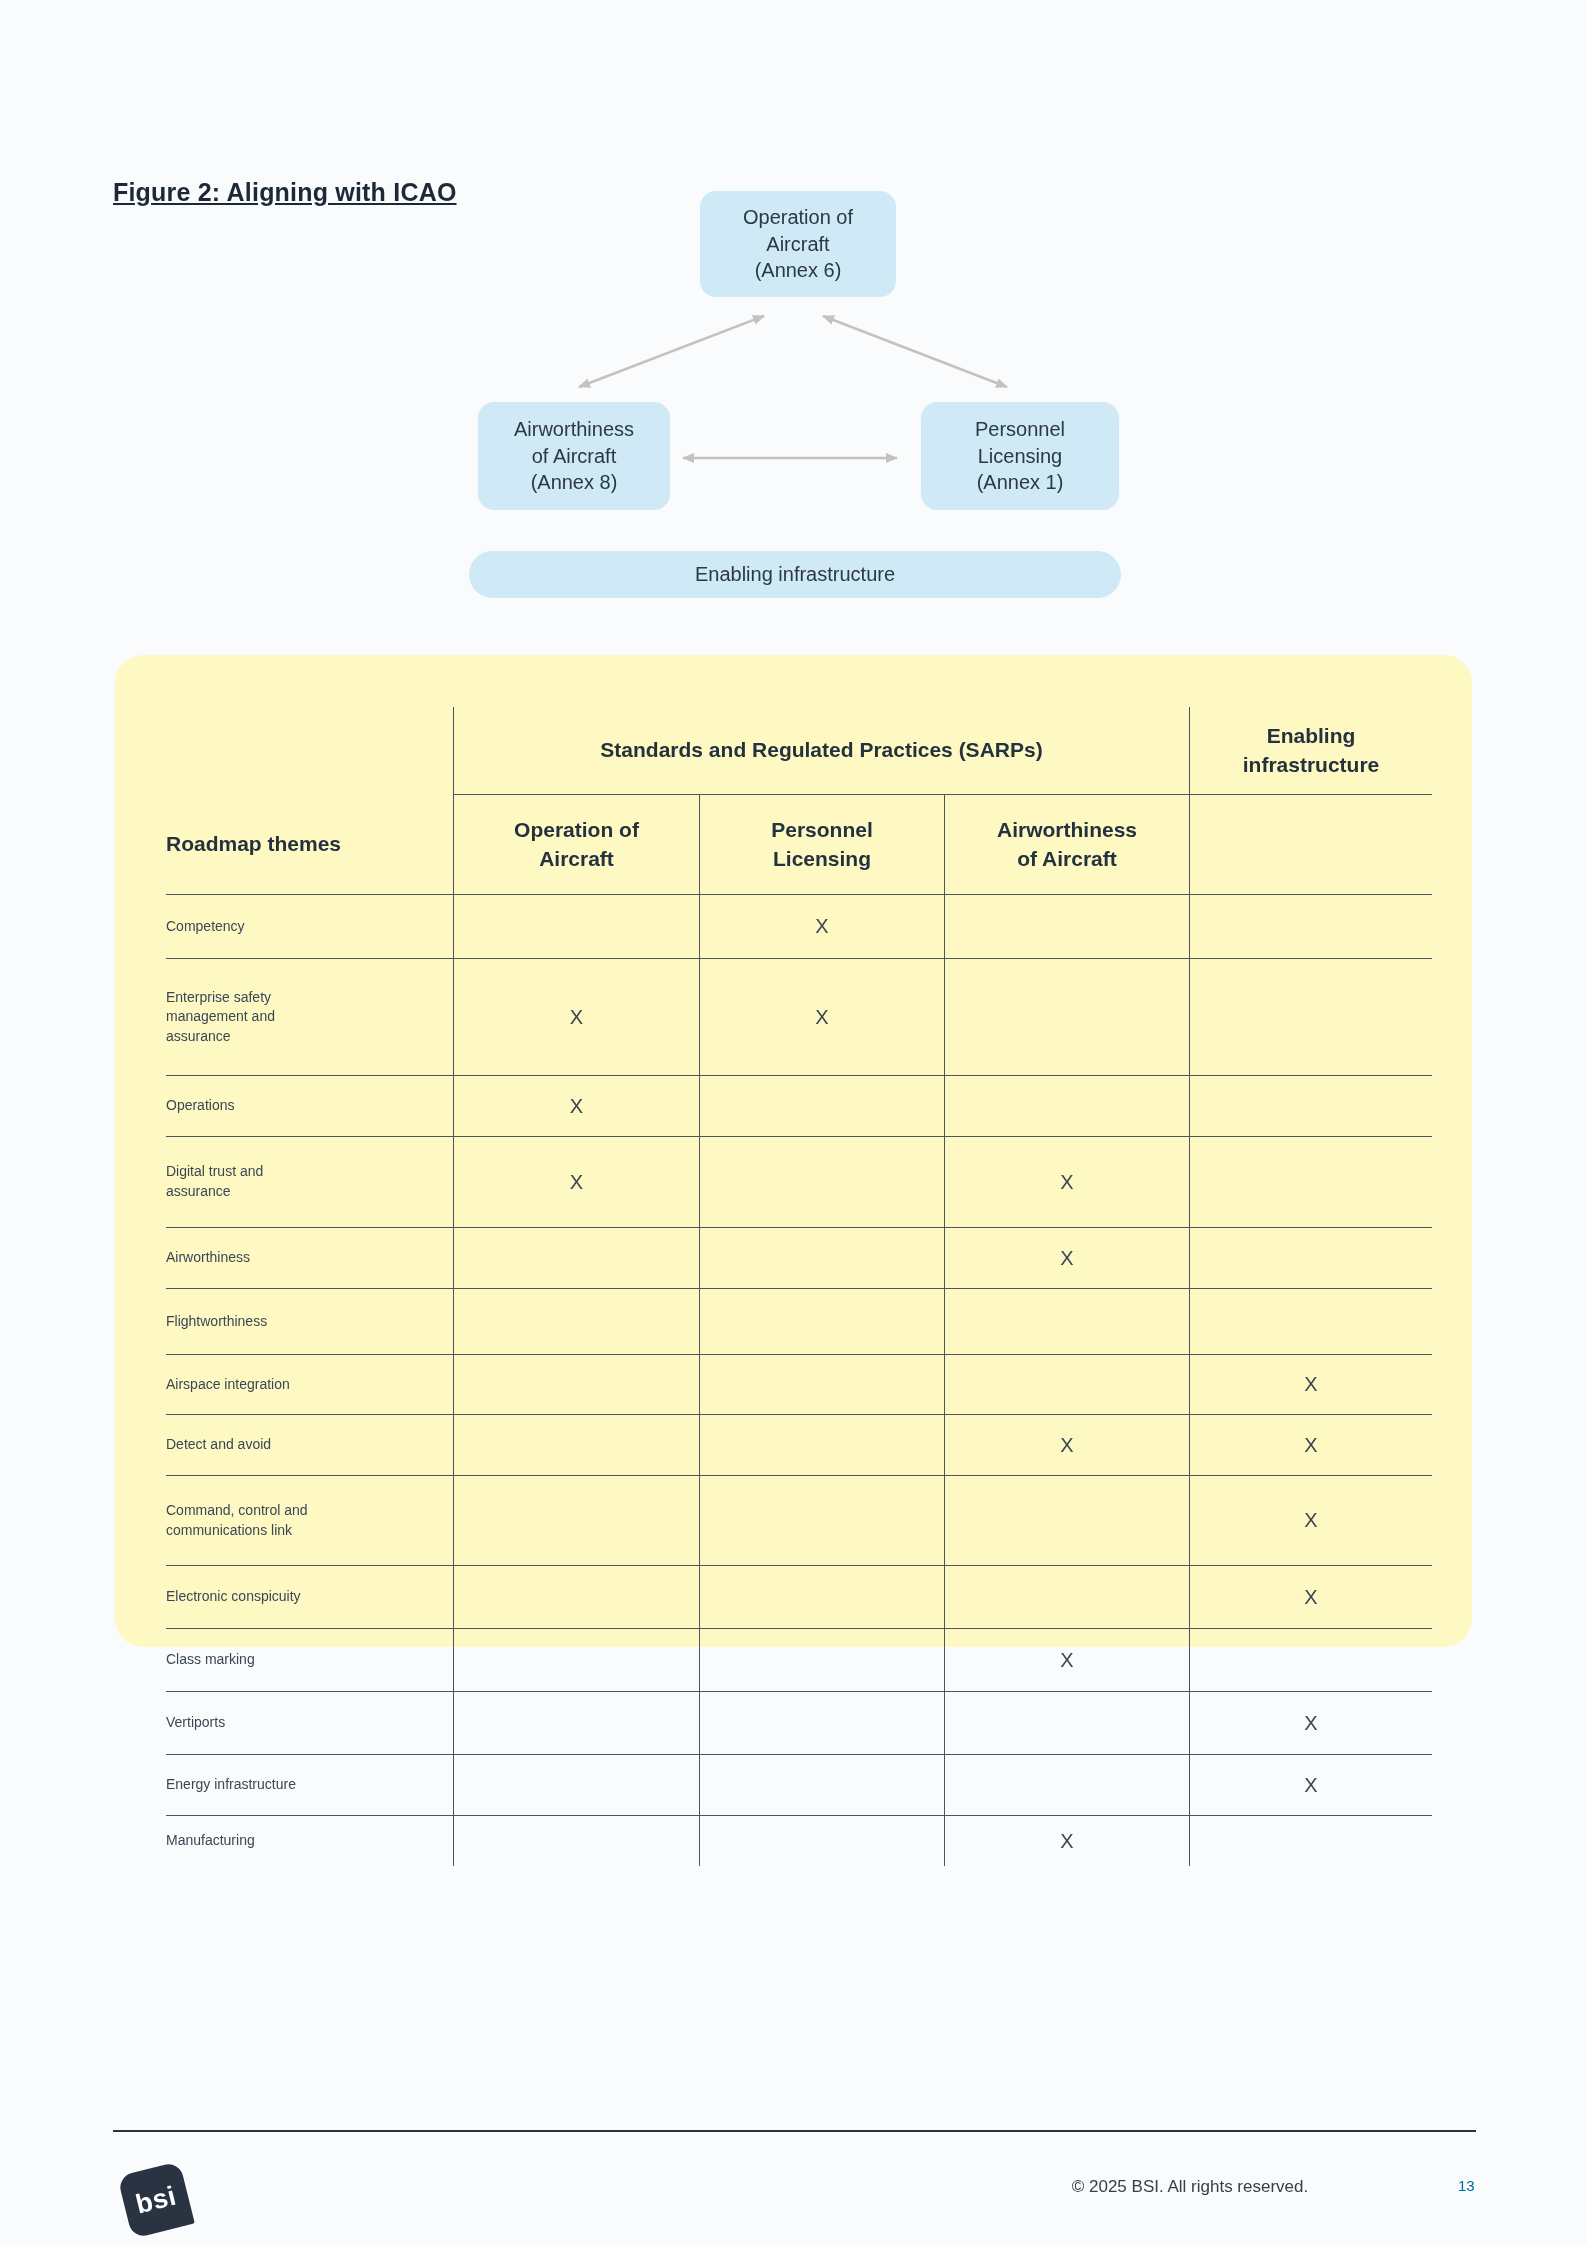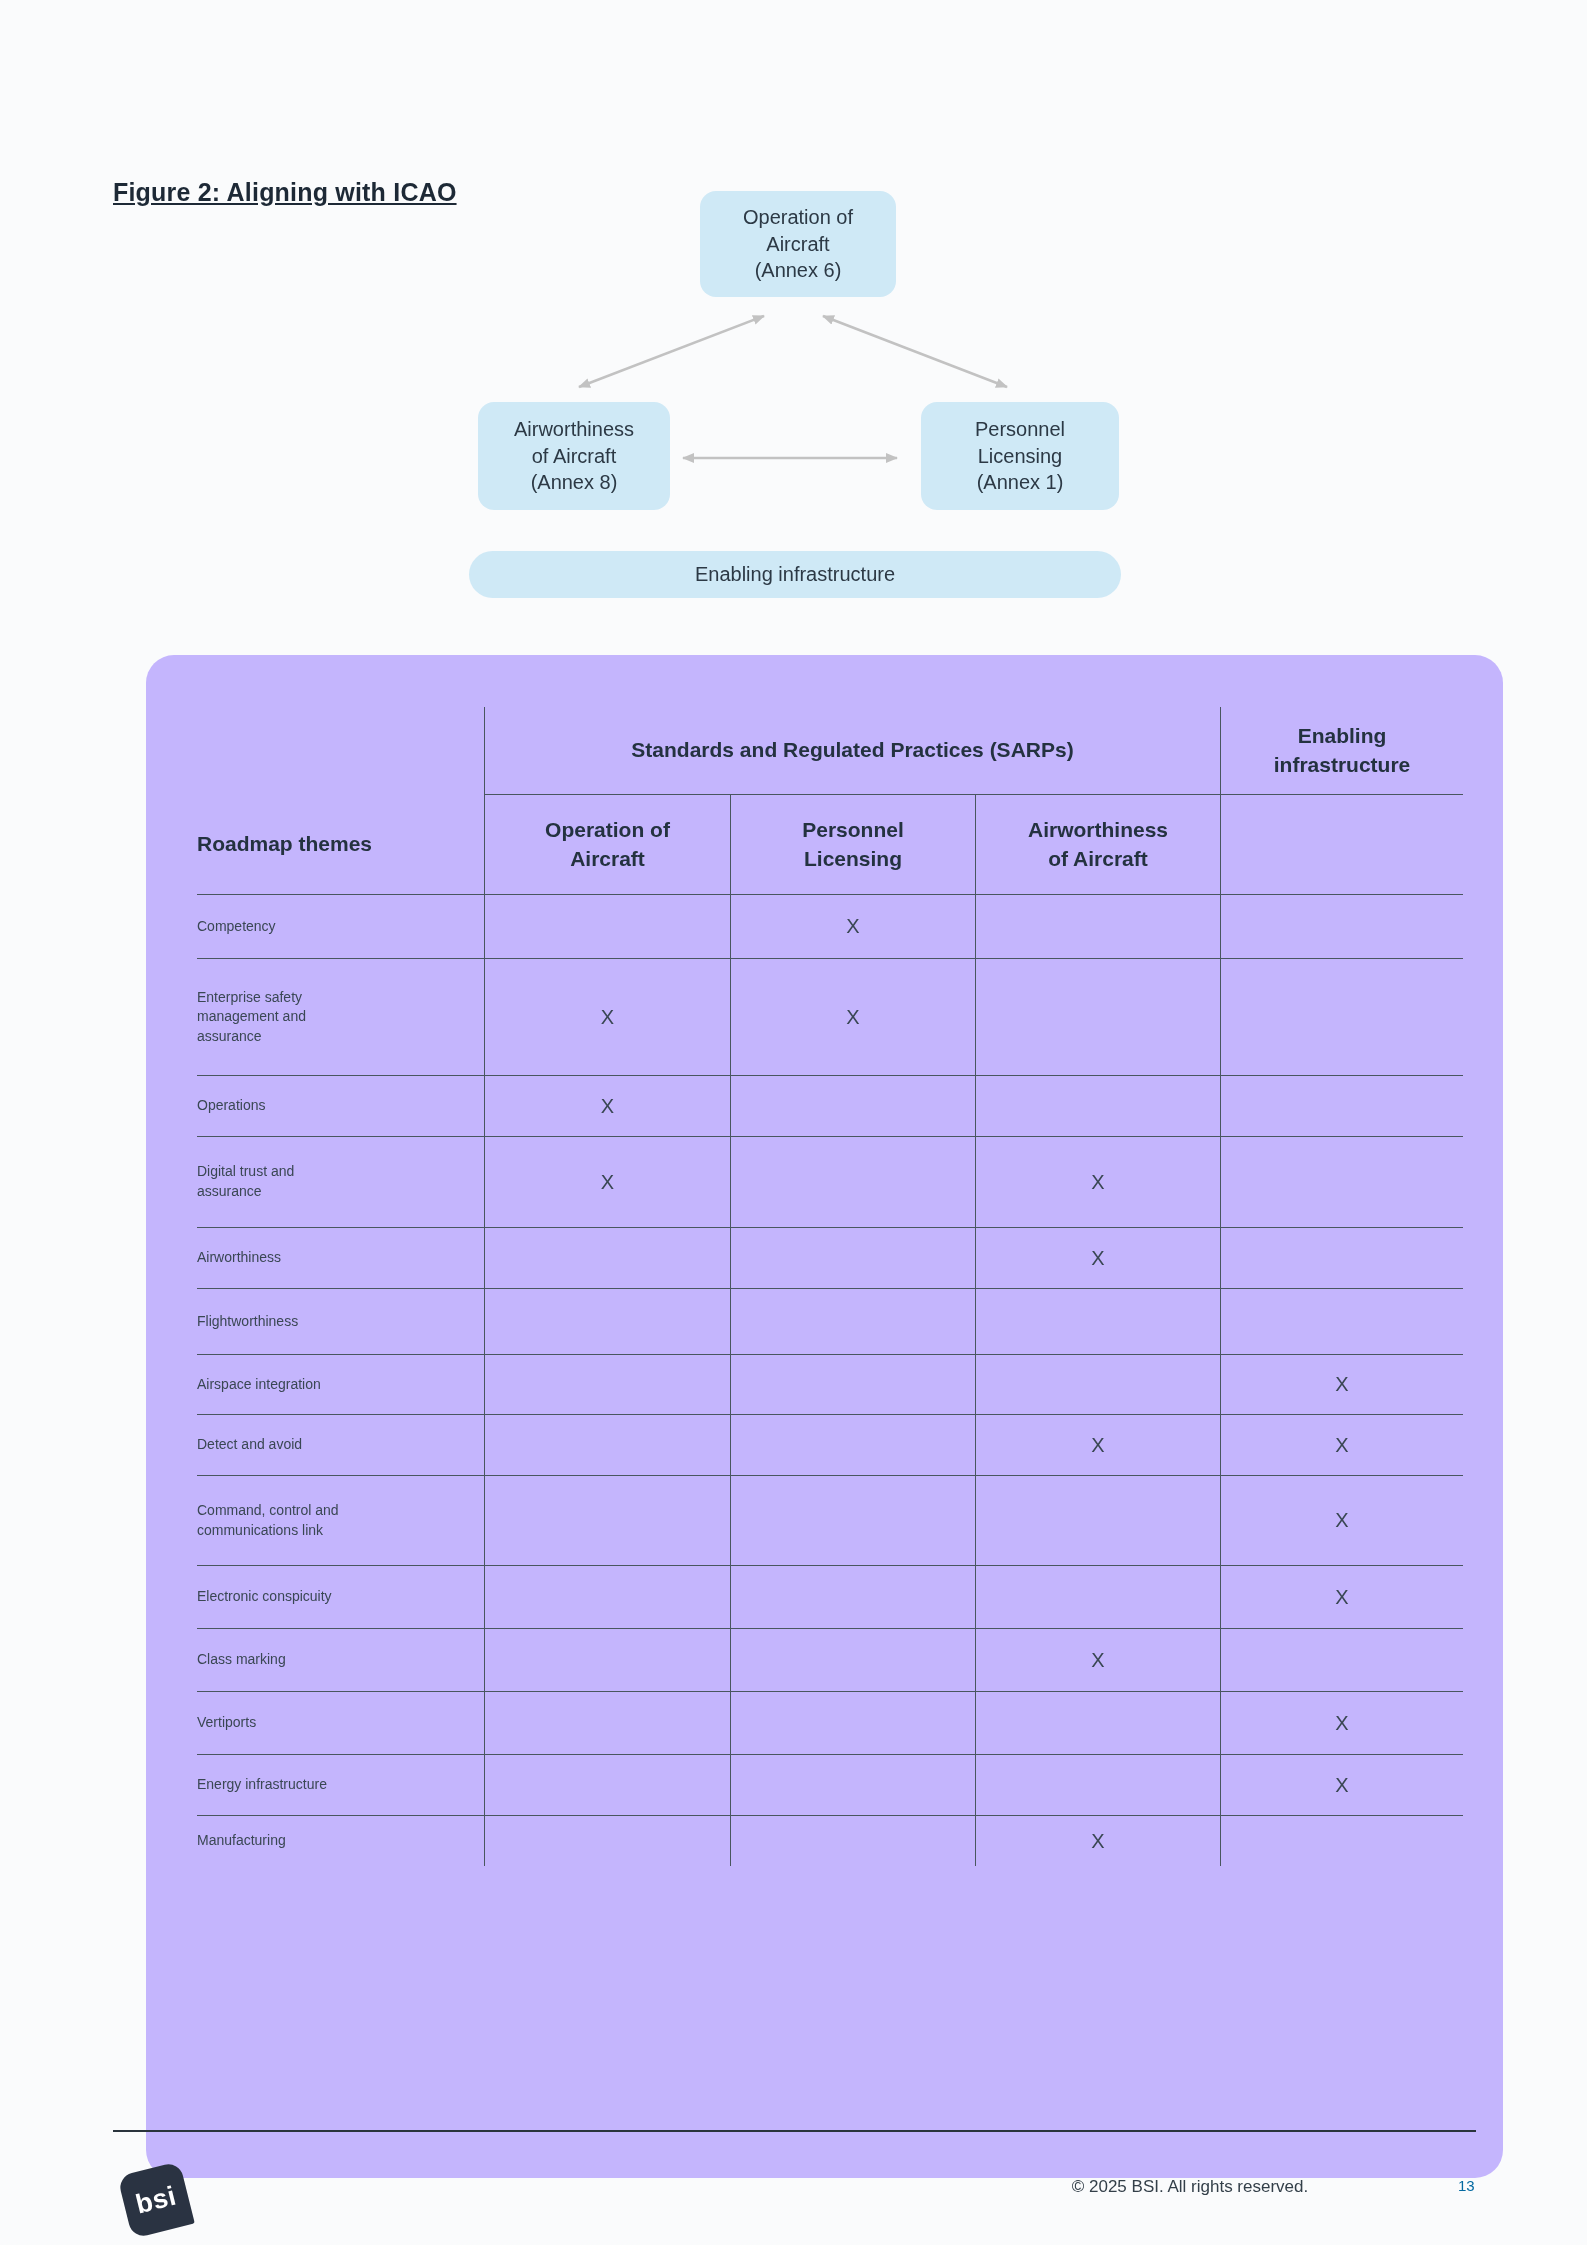--- a/index.html
+++ b/index.html
@@ -25,22 +25,22 @@
   #box-personnel{left:921px;top:402px;width:198px;height:108px;}
   .pill{
     position:absolute;left:469px;top:551px;width:652px;height:47px;
     background:#cfe9f6;border-radius:24px;
     display:flex;align-items:center;justify-content:center;
     font-size:20px;color:#2c3945;
   }
   .arrows{position:absolute;left:0;top:0;pointer-events:none;}
   
   .panel{
-    position:absolute;left:115px;top:655px;width:1357px;height:1523px;
-    background:#c4b5fd;border-radius:28px;margin-left:31px;
+    position:absolute;left:115px;top:655px;width:1357px;height:992px;
+    background:#fef9c3;border-radius:28px;
   }
   .grid{
     display:grid;grid-template-columns:287px 246px 245px 245px 243px;
     margin:52px 0 0 51px;width:1266px;
   }
   .trow{display:contents;}
   .c{
     height:var(--h);display:flex;align-items:center;box-sizing:border-box;
     padding:0;
   }

